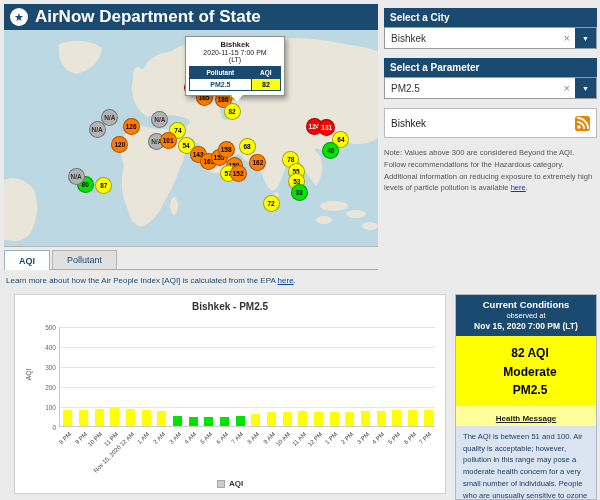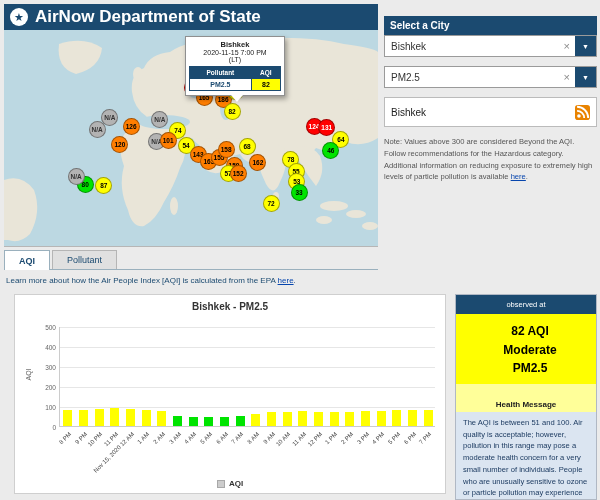--- a/index.html
+++ b/index.html
@@ -48,21 +48,21 @@
   .popup th { background:#1b4a70; color:#fff; font-size:6.5px; padding:2px 1px; border:1px solid #1b4a70; }
   .popup td { font-size:7px; font-weight:bold; padding:2px 1px; border:1px solid #1b4a70; color:#1b4a70; }
   .popup td.aqi-cell { background:#ffff00; color:#000; }
   .popup-pointer {
     position:absolute; left:46%; bottom:-7px; width:0; height:0;
     border-left:6px solid transparent; border-right:6px solid transparent;
     border-top:7px solid #fff;
   }
 
   
-  .sidebar { position:absolute; left:384px; top:16px; width:213px; }
+  .sidebar { position:absolute; left:384px; top:8px; width:213px; }
   .section-header {
     background:#1b4a70; color:#fff; font-weight:bold; font-size:10px;
     padding:4px 6px; display:flex; justify-content:space-between; align-items:center;
   }
   .select {
     height:22px; background:#fff; border:1px solid #9a9a9a;
     display:flex; align-items:center; margin-bottom:9px; cursor:pointer;
   }
   .select-value { flex:1; font-size:10px; padding-left:6px; color:#333; }
   .select-clear { color:#8a8a8a; font-size:11px; padding:0 5px; }
@@ -127,21 +127,21 @@
   .cc {
     position:absolute; left:455px; top:294px; width:142px; height:206px;
     background:#dbe5f1; border:1px solid #b0b8c4; overflow:hidden;
   }
   .cc-header { background:#1b4a70; color:#fff; text-align:center; padding:4px 2px 5px; }
   .cc-title { font-size:9.5px; font-weight:bold; }
   .cc-observed { font-size:7.5px; margin-top:1px; }
   .cc-dt { font-size:8.5px; font-weight:bold; margin-top:1px; }
   .cc-aqi { background:#ffff00; text-align:center; padding:8px 0 6px; color:#000; }
   .cc-aqi div { font-size:12px; font-weight:bold; line-height:1.55;margin-left:8px; }
-  .cc-health-header { background:#ffff99; text-align:center; font-size:8px; font-weight:bold; padding:16px 0 3px; color:#222; }
+  .cc-health-header { background:#ffff99; text-align:center; font-size:8px; font-weight:bold; padding:8px 0 3px; color:#222;text-decoration:underline; }
   .cc-body { padding:5px 7px; font-size:7.6px; color:#17365d; line-height:1.55; }
 </style>
 </head>
 <body>
 
 <div class="app-header">
   <span class="logo">
     <span class="logo-star">★</span>
   </span>
   <span class="app-title">AirNow Department of State</span>
@@ -235,20 +235,23 @@
 <div class="sidebar">
   <div class="section-header">
     <span>Select a City</span>
   </div>
   <div class="select">
     <span class="select-value">Bishkek</span>
     <span class="select-clear">×</span>
     <span class="select-arrow">▼</span>
   </div>
 
+  <div class="section-header">
+    <span>Select a Parameter</span>
+  </div>
   <div class="select">
     <span class="select-value">PM2.5</span>
     <span class="select-clear">×</span>
     <span class="select-arrow">▼</span>
   </div>
 
   <div class="feed-box">
     <span class="feed-title">Bishkek</span>
     <svg width="15" height="15" viewBox="0 0 16 16">
       <rect width="16" height="16" rx="3" fill="#e98300"></rect>
@@ -337,21 +340,23 @@
       <div class="xlabel" style="left: 368.167px;">7 PM</div>
     </div>
   <div class="legend">
     <span class="legend-swatch"></span>
     <span class="legend-label">AQI</span>
   </div>
 </div>
 
 <div class="cc">
   <div class="cc-header">
+    <div class="cc-title">Current Conditions</div>
     <div class="cc-observed">observed at</div>
+    <div class="cc-dt">Nov 15, 2020 7:00 PM (LT)</div>
   </div>
   <div class="cc-aqi">
     <div>82 AQI</div>
     <div>Moderate</div>
     <div>PM2.5</div>
   </div>
   <div class="cc-health-header">Health Message</div>
   <div class="cc-body">The AQI is between 51 and 100. Air quality is acceptable; however, pollution in this range may pose a moderate health concern for a very small number of individuals. People who are unusually sensitive to ozone or particle pollution may experience respiratory symptoms.</div>
 </div>
 

